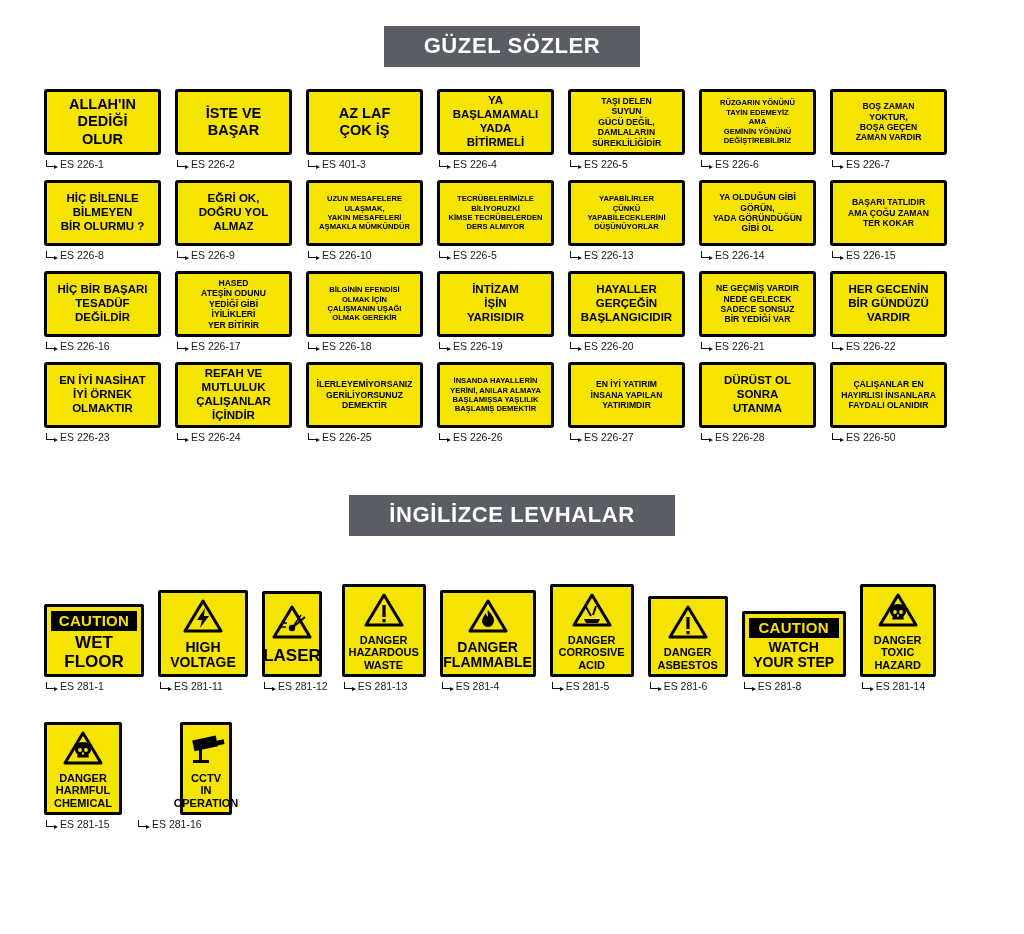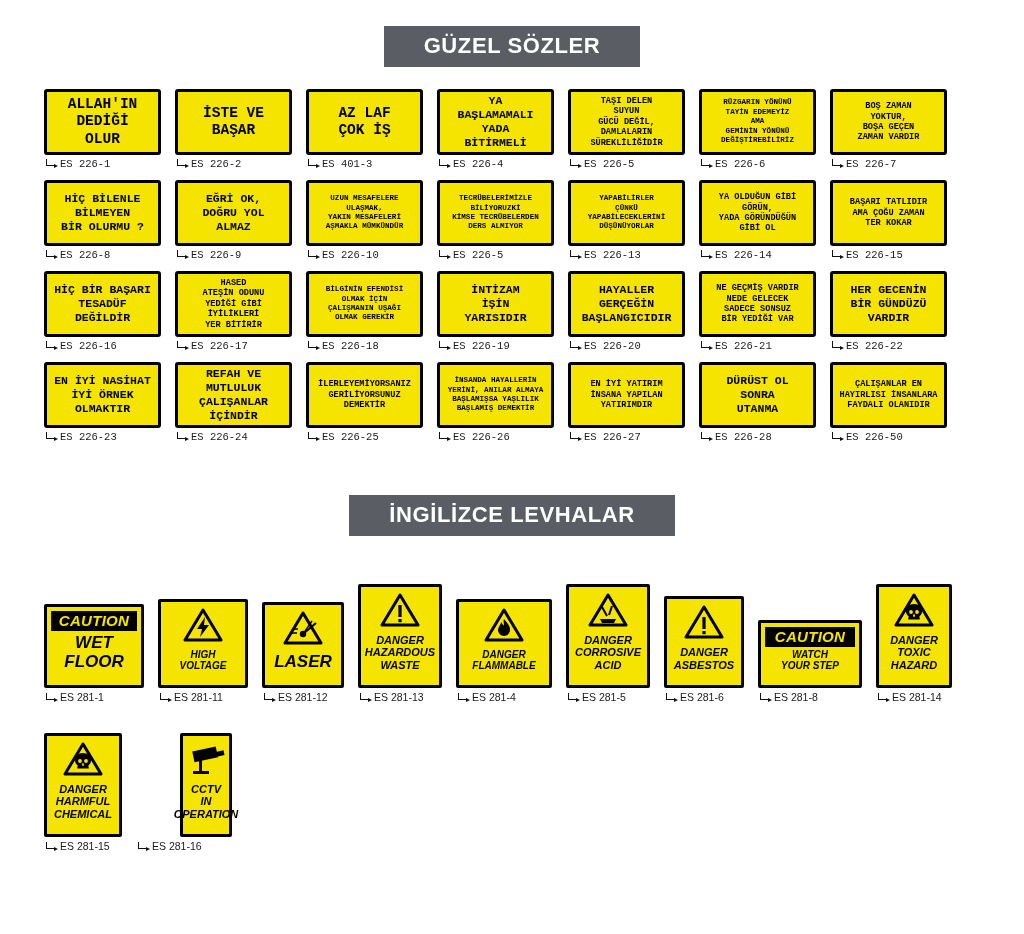--- a/index.html
+++ b/index.html
@@ -33,21 +33,20 @@
   .section-header-wrap {
     text-align: center;
   }
 
   
   .grid {
     display: flex;
     flex-wrap: wrap;
     padding-left: 44px;
     padding-right: 30px;
-    font-family: Liberation Mono, monospace;
   }
   .cell {
     width: 117px;
     margin-right: 14px;
     margin-bottom: 10px;
   }
 
   
   .sign {
     background: #f5e400;
@@ -128,26 +127,25 @@
     background: #f5e400;
     border: 3px solid #000;
     border-radius: 2px;
     display: flex;
     flex-direction: column;
     align-items: center;
     justify-content: center;
     text-align: center;
     font-weight: bold;
     color: #000;
-    padding: 4px 4px 14px 4px;
-    font-style: italic;
+    padding: 4px 4px 3px 4px;
   }
   .en-label { line-height: 1.12; }
   .en-label.big   { font-size: 17px; }
-  .en-label.mid   { font-size: 10px; }
+  .en-label.mid   { font-size: 14px; }
   .en-label.small { font-size: 11px; }
 
   .banner {
     background: #000;
     color: #f5e400;
     font-weight: bold;
     font-size: 15px;
     width: 100%;
     padding: 1px 2px 2px 2px;
     margin-bottom: 2px;
@@ -484,21 +482,21 @@
               <polygon points="22,9 14,21 19,21 17,29 26,17 21,17" fill="#000"></polygon>
             </svg></div>
           <div class="en-label mid">
             <div>HIGH</div>
             <div>VOLTAGE</div>
           </div>
         </div>
         <div class="code"><span class="arrow"></span><span class="arrowhead"></span><span>ES 281-11</span></div>
       </div>
       <div class="en-cell">
-        <div class="en-sign" style="width: 82px; min-height: 86px;">
+        <div class="en-sign" style="width: 60px; min-height: 86px;">
           <div class="sq-icon"><svg width="40" height="34" viewBox="0 0 40 34">
               <polygon points="20,2 38,32 2,32" fill="#f5e400" stroke="#000" stroke-width="3" stroke-linejoin="round"></polygon>
               <circle cx="20" cy="23" r="3.2" fill="#000"></circle>
               <path d="M20 23 L33 12" stroke="#000" stroke-width="2"></path>
               <path d="M20 23 L29 10" stroke="#000" stroke-width="1.4"></path>
               <path d="M8 22 h6 M10 18 h5" stroke="#000" stroke-width="1.6"></path>
             </svg></div>
           <div class="en-label big">
             <div>LASER</div>
           </div>

